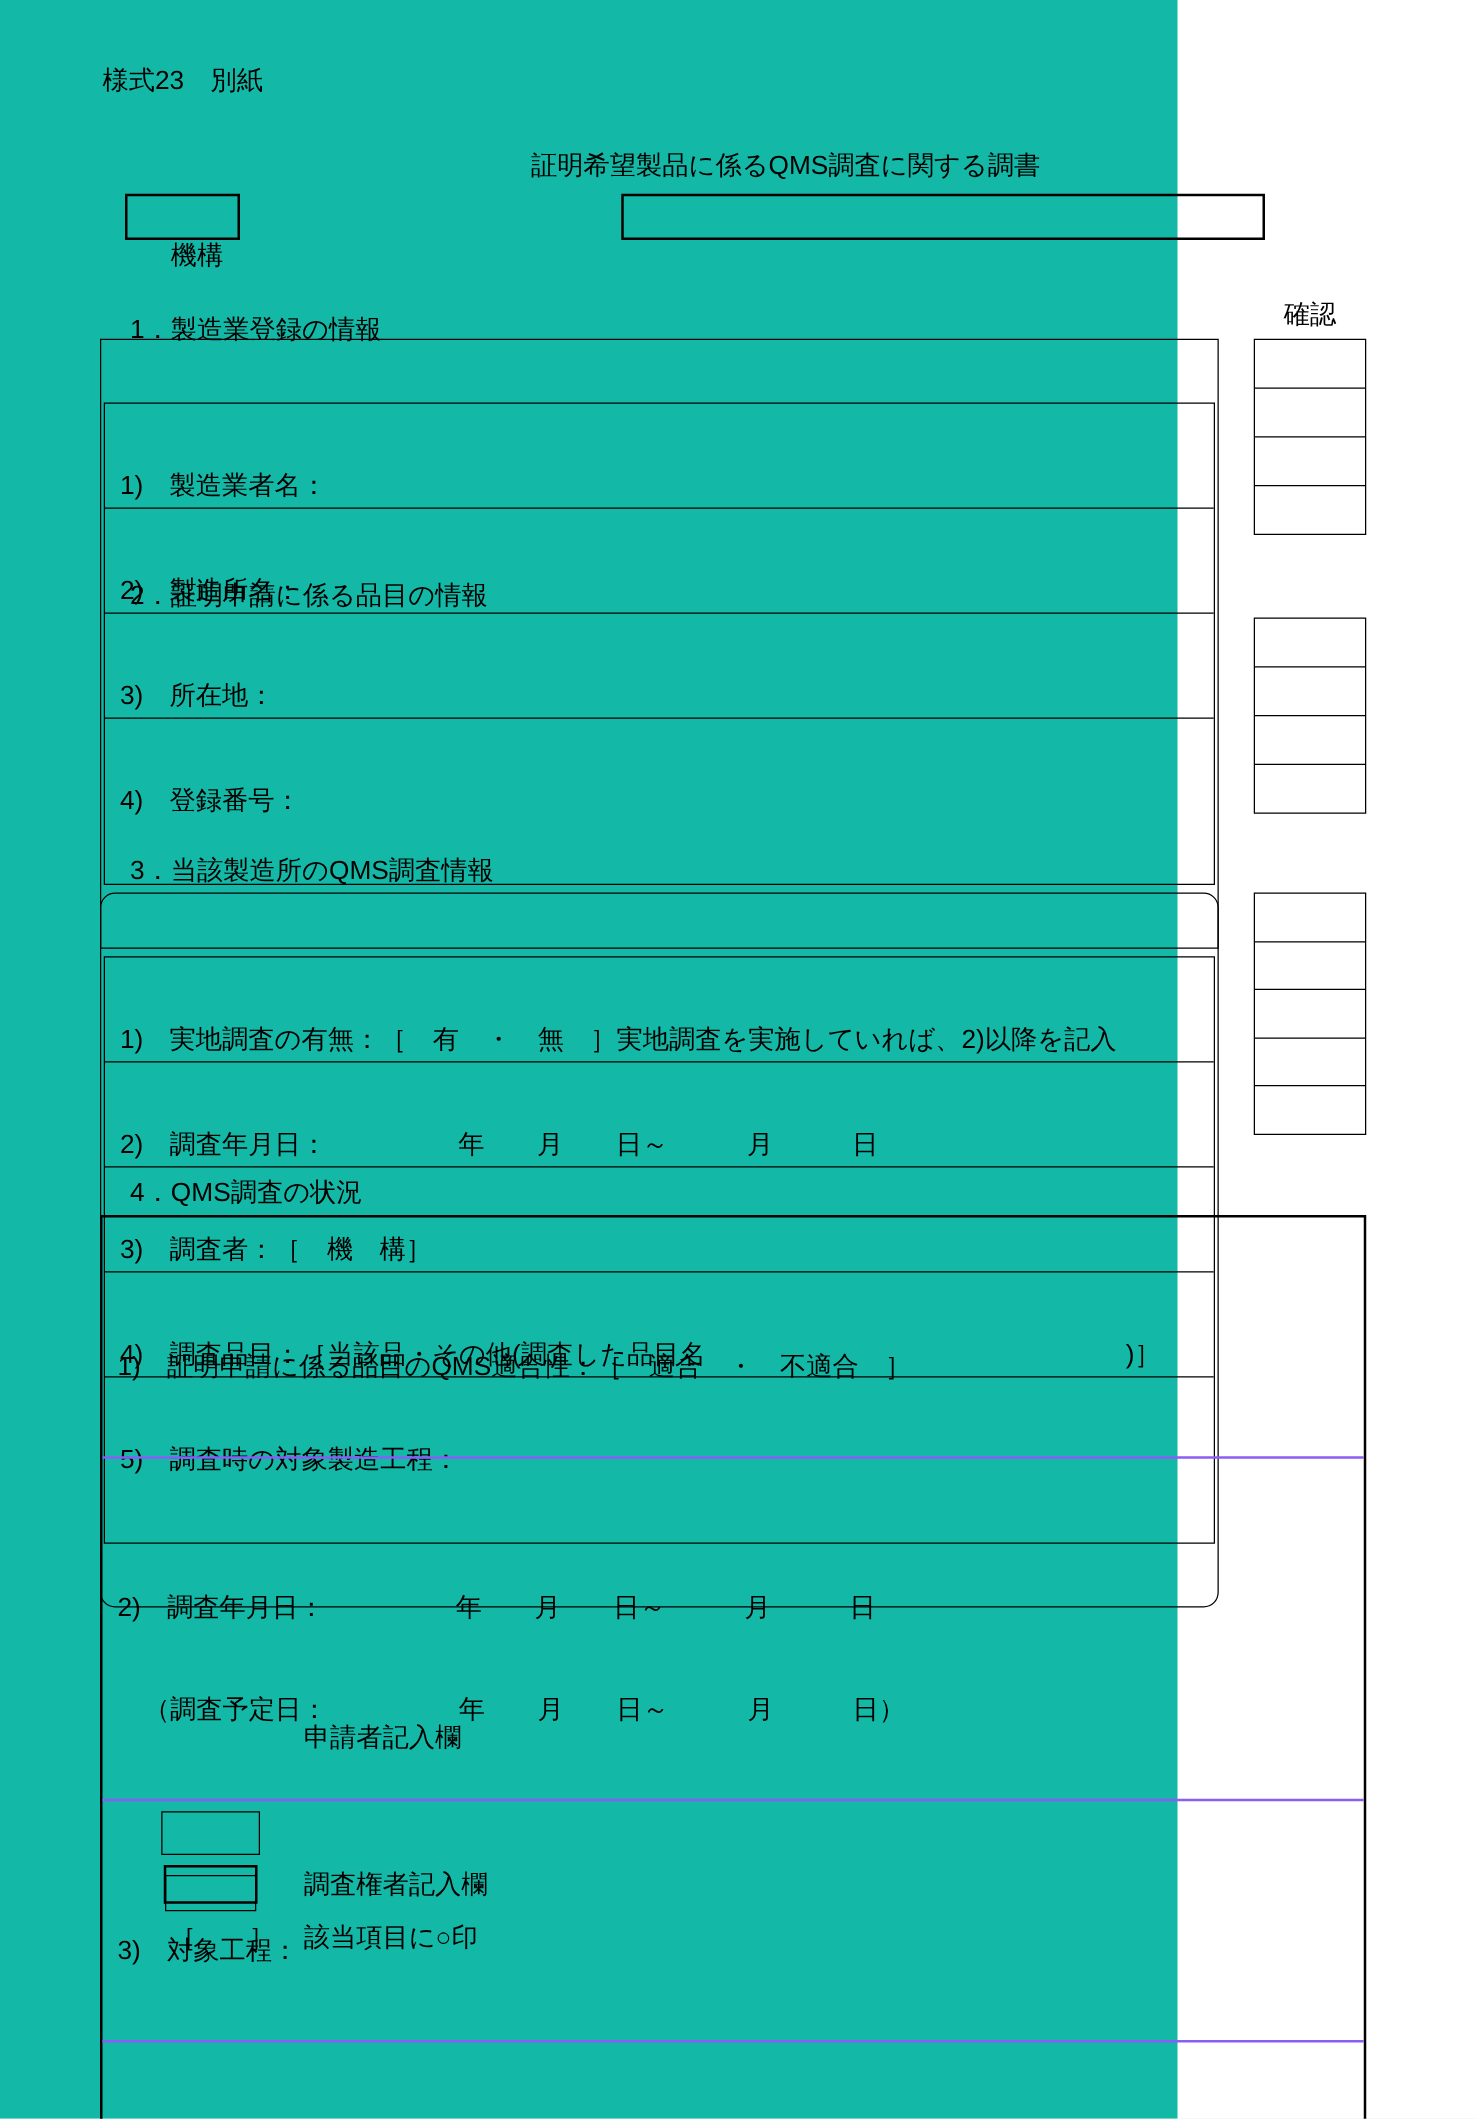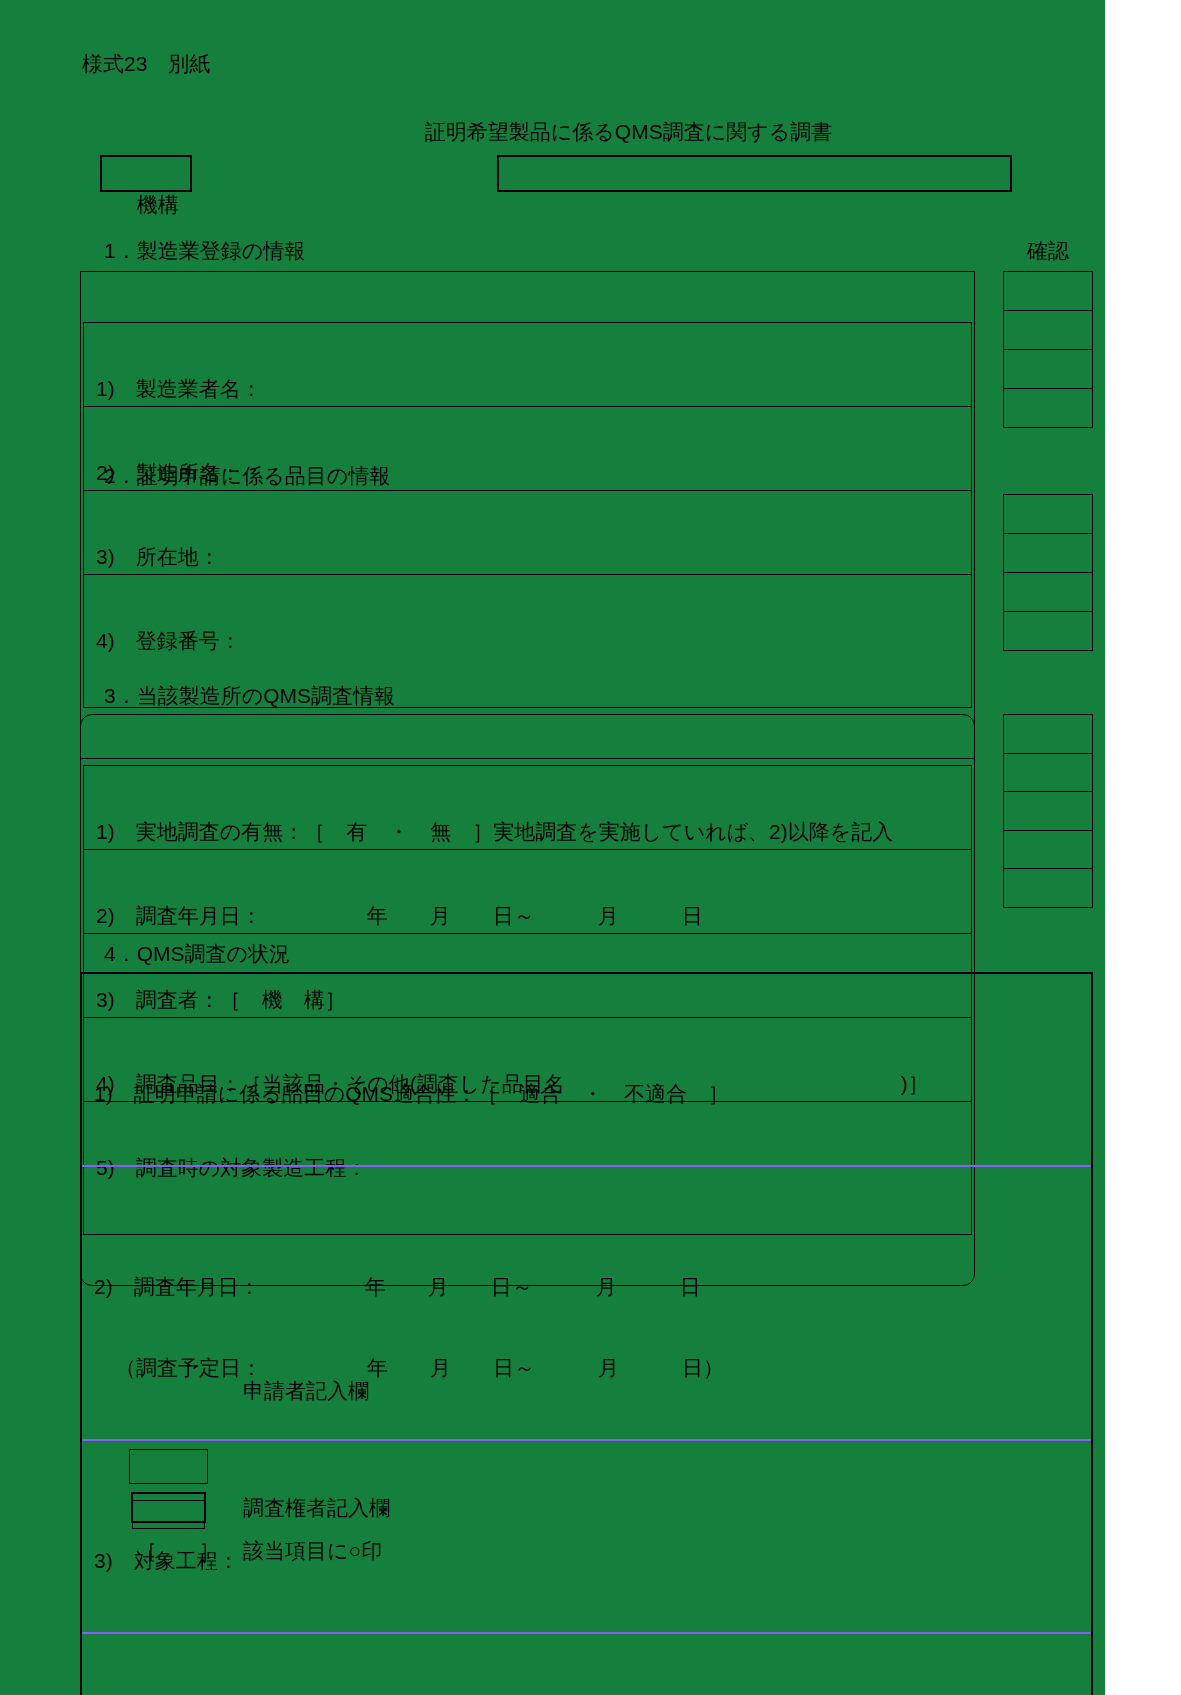--- a/index.html
+++ b/index.html
@@ -1,37 +1,37 @@
 <!DOCTYPE html>
 <html><head>
 <meta charset="utf-8">
 <style>
   * { margin:0; padding:0; box-sizing:border-box; }
   html,body { background:#ffffff; }
   .page {
     position:relative;
-    width:1105px; height:1695px;
-    background:#15803d;
+    width:942px; height:1695px;
+    background:#14b8a6;
     color:#000;
     font-family:"Liberation Sans","DejaVu Sans",sans-serif;
     font-size:21px;
   }
   .abs { position:absolute; white-space:pre; }
 
   
   #form-code { left:82px; top:50px; }
   #page-title { left:0; top:118px; width:1181px; text-align:center;margin-left:38px; }
   #org-box { left:100px; top:155px; width:92px; height:37px;
              border:2px solid #000; text-align:center; line-height:32px; }
   #date-box { left:497px; top:155px; width:515px; height:37px;
               border:2px solid #000; line-height:32px; padding-left:8px; overflow:hidden; }
 
   
   .sec-heading { left:104px; }
-  #sec1-heading { top:237px; }
+  #sec1-heading { top:249px; }
   #confirm-header { left:1003px; top:237px; width:90px; text-align:center; }
   #sec2-heading { top:462px; }
   #sec3-heading { top:682px; }
   #sec4-heading { top:940px; }
 
   
   .dbl { border:1.5px solid #000; padding:2px; }
   .dbl-inner { border:1.5px solid #000; }
   .fill { height:100%; }
   .table-main { left:80px; width:895px; }

